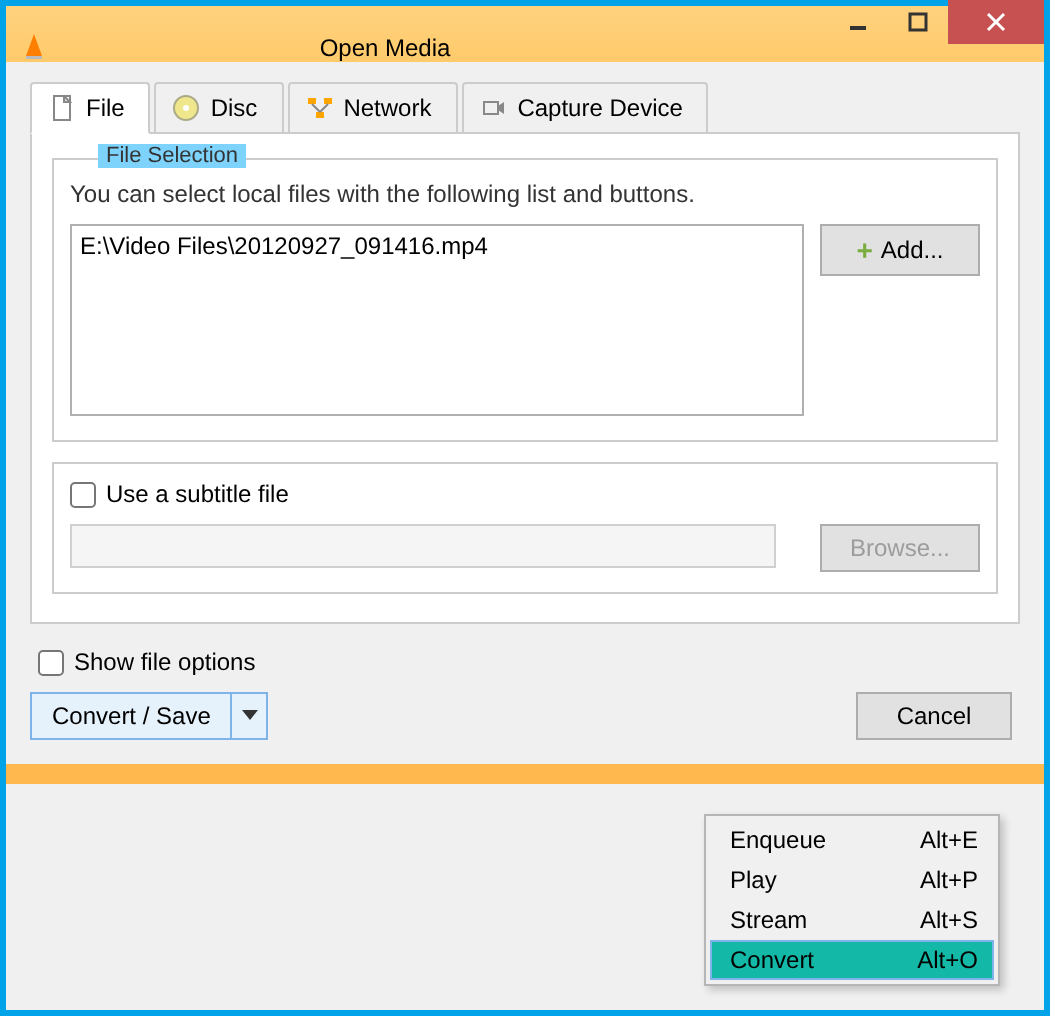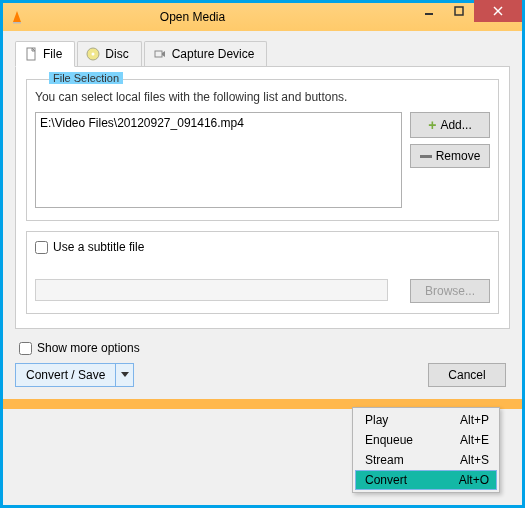--- a/index.html
+++ b/index.html
@@ -1,18 +1,18 @@
 <!DOCTYPE html>
 <html><head>
 <meta charset="utf-8">
 <style>
 * { box-sizing: border-box; margin: 0; padding: 0; font-family: "Segoe UI", Tahoma, sans-serif; font-size: 12px; }
 body { background: #00a2e8; width: 525px; height: 508px; overflow: hidden; }
 .window { background: #f0f0f0; border: 3px solid #00a2e8; width: 525px; height: 508px; display: flex; flex-direction: column; }
-.titlebar { background: linear-gradient(#ffd27f, #ffca6a); height: 28px; display: flex; align-items: center; padding: 0 0 0 6px; }
+.titlebar { background: linear-gradient(#ffd27f, #ffca6a); height: 28px; display: flex; align-items: flex-end; padding: 0 0 0 6px; }
 .titlebar .icon { width: 16px; height: 16px; margin-right: 6px; display: flex; align-items: center; justify-content: center; }
 .titlebar .title { flex: 1; text-align: center; font-size: 12px; margin-left: -60px; }
 .win-controls { display: flex; height: 100%; }
 .win-btn { width: 30px; height: 22px; border: none; background: transparent; display: flex; align-items: center; justify-content: center; cursor: pointer; margin-top: -3px;}
 .win-btn.close { background: #c75050; width: 48px; height: 22px;}
 .win-btn.close svg { fill: #fff; }
 .content { flex: 1; background: #f0f0f0; padding: 10px 12px 8px 12px; position: relative; display: flex; flex-direction: column; }
 .tabs { display: flex; border-bottom: 1px solid #ccc; margin-bottom: 0; }
 .tab { padding: 5px 12px 5px 8px; border: 1px solid #ccc; border-bottom: none; background: #f0f0f0; margin-right: 2px; display: flex; align-items: center; gap: 5px; cursor: pointer; border-radius: 2px 2px 0 0; }
 .tab.active { background: #fff; border-bottom: 1px solid #fff; margin-bottom: -1px; }
@@ -20,21 +20,21 @@
 .panel { border: 1px solid #ccc; border-top: none; background: #fff; padding: 12px 10px 14px 10px; }
 .fieldset { border: 1px solid #ccc; padding: 10px 8px 12px 8px; margin-bottom: 10px; position: relative; }
 .fieldset .legend { position: absolute; top: -8px; left: 8px; background: #7dd3fc; padding: 0 4px; font-size: 11px; color: #333; margin-left: 14px;}
 .hint { font-size: 12px; color: #333; margin-bottom: 8px; }
 .file-row { display: flex; gap: 8px; }
 .file-list { flex: 1; border: 1px solid #b0b0b0; background: #fff; height: 96px; padding: 3px 4px; font-size: 12px; }
 .file-btns { display: flex; flex-direction: column; gap: 6px; width: 80px; }
 .btn { border: 1px solid #adadad; background: #e1e1e1; padding: 4px 6px; cursor: pointer; display: flex; align-items: center; justify-content: center; gap: 4px; font-size: 12px; }
 .btn:disabled { color: #9c9c9c; cursor: default; }
 .subtitle-box { border: 1px solid #ccc; padding: 8px 8px 10px 8px; }
-.sub-row1 { display: flex; align-items: center; gap: 5px; margin-bottom: 25px;}
+.sub-row1 { display: flex; align-items: center; gap: 5px; margin-bottom: 8px;}
 .sub-row2 { display: flex; gap: 22px; }
 .sub-input { flex: 1; border: 1px solid #d0d0d0; background: #fafafa; height: 22px; }
 .sub-input:disabled { background: #f5f5f5; color: #aaa;}
 .browse { width: 80px; }
 .more-row { display: flex; align-items: center; gap: 5px; margin: 12px 0 8px 4px; }
 .action-row { display: flex; justify-content: space-between; gap: 6px; padding: 0 4px 4px 0;}
 .convert-wrap { display: flex; }
 .convert-btn { border: 1px solid #7eb4ea; background: #e5f1fb; padding: 4px 10px; cursor: pointer; }
 .dd { border: 1px solid #7eb4ea; border-left: none; background: #e5f1fb; width: 18px; display: flex; align-items: center; justify-content: center; cursor: pointer;}
 .cancel { width: 78px; }
@@ -94,20 +94,32 @@
             <svg width="14" height="14">
               <circle cx="7" cy="7" r="6" fill="#f0e68c" stroke="#aa8"></circle>
               <circle cx="7" cy="7" r="1.5" fill="#fff"></circle>
             </svg>
           </span>
         <span>Disc</span>
       </div>
       <div class="tab">
         <span class="tab-icon">
             <svg width="14" height="14">
+              <rect x="1" y="2" width="4" height="3" fill="#ffa500"></rect>
+              <rect x="9" y="2" width="4" height="3" fill="#ffa500"></rect>
+              <rect x="5" y="9" width="4" height="3" fill="#ffa500"></rect>
+              <line x1="3" y1="5" x2="7" y2="9" stroke="#888"></line>
+              <line x1="11" y1="5" x2="7" y2="9" stroke="#888"></line>
+            </svg>
+          </span>
+        <span>Network</span>
+      </div>
+      <div class="tab">
+        <span class="tab-icon">
+            <svg width="14" height="14">
               <rect x="2" y="4" width="7" height="6" fill="none" stroke="#888"></rect>
               <polygon points="9,6 12,4 12,10 9,8" fill="#888"></polygon>
             </svg>
           </span>
         <span>Capture Device</span>
       </div>
     </div>
 
     <div class="panel">
       <div class="fieldset">
@@ -115,45 +127,41 @@
         <div class="hint">You can select local files with the following list and buttons.</div>
         <div class="file-row">
           <div class="file-list">
             <div>E:\Video Files\20120927_091416.mp4</div>
           </div>
           <div class="file-btns">
             <button class="btn">
               <span class="plus">+</span>
               <span>Add...</span>
             </button>
-            <button class="btn">
-              <span class="minus"></span>
-              <span>Remove</span>
-            </button>
           </div>
         </div>
       </div>
 
       <div class="subtitle-box">
         <div class="sub-row1">
           <input type="checkbox" style="">
           <span>Use a subtitle file</span>
         </div>
         <div class="sub-row2">
           <input class="sub-input" type="text" disabled="" style="">
           <button class="btn browse" disabled="">
             <span>Browse...</span>
           </button>
         </div>
       </div>
     </div>
 
     <div class="more-row">
       <input type="checkbox" style="">
-      <span>Show more options</span>
+      <span>Show file options</span>
     </div>
 
     <div style="flex:1"></div>
 
     <div class="action-row">
       <div class="convert-wrap">
         <button class="convert-btn">
           <span>Convert / Save</span>
         </button>
         <button class="dd">
@@ -166,26 +174,26 @@
         <span>Cancel</span>
       </button>
     </div>
   </div>
 
   <div class="orange-bar"></div>
   <div style="flex:1;background:#f0f0f0"></div>
 
   <div class="menu">
     <div class="menu-item">
+      <span>Enqueue</span>
+      <span>Alt+E</span>
+    </div>
+    <div class="menu-item">
       <span>Play</span>
       <span>Alt+P</span>
-    </div>
-    <div class="menu-item">
-      <span>Enqueue</span>
-      <span>Alt+E</span>
     </div>
     <div class="menu-item">
       <span>Stream</span>
       <span>Alt+S</span>
     </div>
     <div class="menu-item selected">
       <span>Convert</span>
       <span>Alt+O</span>
     </div>
   </div>

